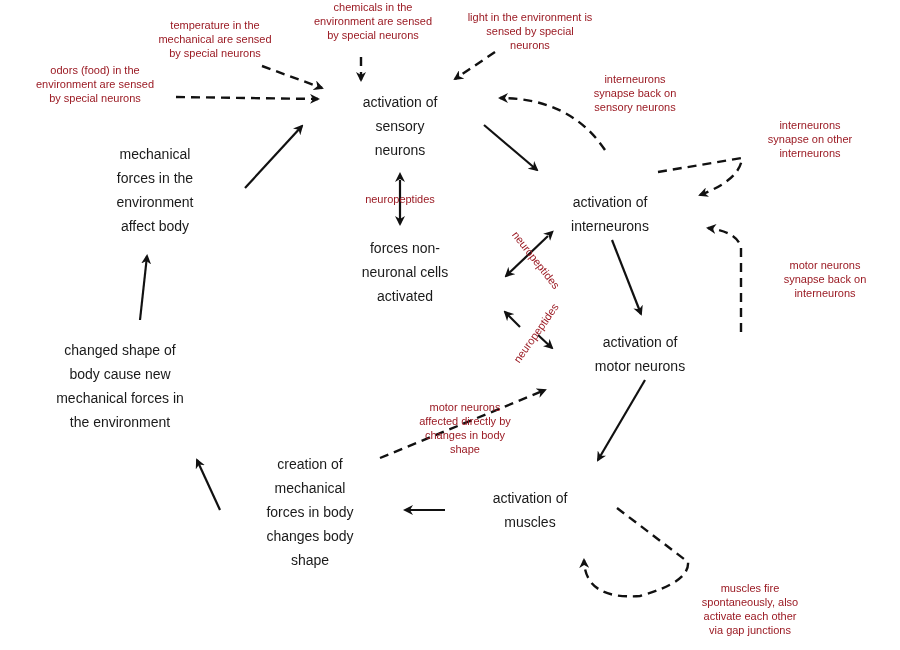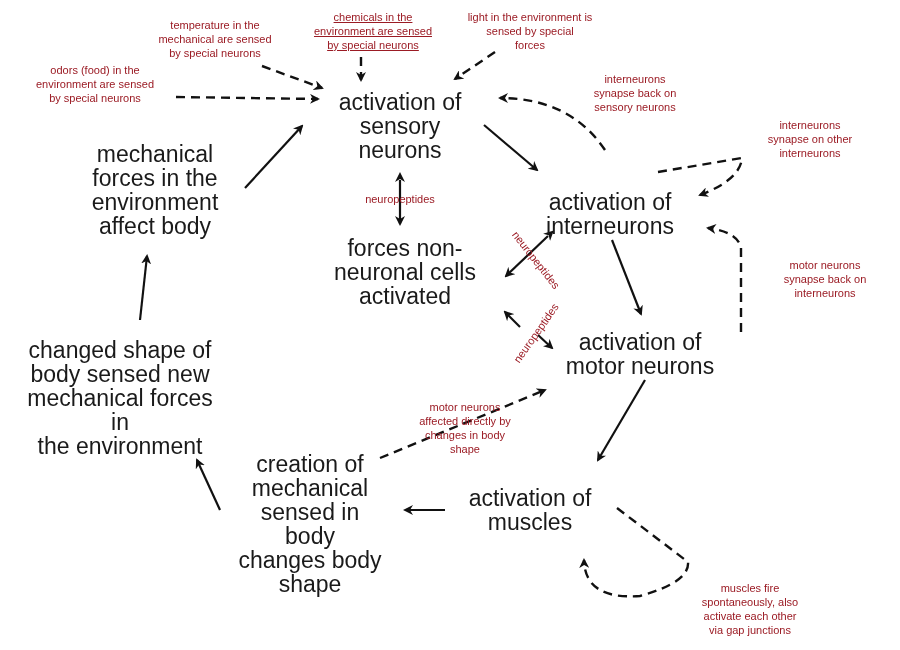--- a/index.html
+++ b/index.html
@@ -3,21 +3,21 @@
 <meta charset="utf-8">
 <style>
   html, body { margin: 0; padding: 0; background: #ffffff; }
   body { width: 900px; height: 650px; position: relative; overflow: hidden; }
   #diagram { position: absolute; left: 0; top: 0; width: 900px; height: 650px; }
   .node {
     position: absolute;
     font-family: "Liberation Sans", sans-serif;
     color: #1a1a1a;
     text-align: center;
-    font-size: 23px;
+    font-size: 14px;
     line-height: 24px;
     white-space: pre-line;
   }
   .note {
     position: absolute;
     font-family: "Liberation Sans", sans-serif;
     color: #9b1b24;
     text-align: center;
     font-size: 11px;
     line-height: 14px;
@@ -71,44 +71,44 @@
 sensory
 neurons</div>
 <div class="node" style="left:535px; top:190px; width:150px;">activation of
 interneurons</div>
 <div class="node" style="left:560px; top:330px; width:160px;">activation of
 motor neurons</div>
 <div class="node" style="left:460px; top:486px; width:140px;">activation of
 muscles</div>
 <div class="node" style="left:235px; top:452px; width:150px;">creation of
 mechanical
-sensed in body
+forces in body
 changes body
 shape</div>
 <div class="node" style="left:20px; top:338px; width:200px;">changed shape of
-body sensed new
+body cause new
 mechanical forces in
 the environment</div>
 <div class="node" style="left:75px; top:142px; width:160px;">mechanical
 forces in the
 environment
 affect body</div>
 <div class="node" style="left:330px; top:236px; width:150px;">forces non-
 neuronal cells
 activated</div>
 
 <div class="note" style="left:140px; top:18px; width:150px;">temperature in the
 mechanical are sensed
 by special neurons</div>
-<div class="note" style="left:298px; top:10px; width:150px;text-decoration:underline;">chemicals in the
+<div class="note" style="left:298px; top:0; width:150px;">chemicals in the
 environment are sensed
 by special neurons</div>
 <div class="note" style="left:445px; top:10px; width:170px;">light in the environment is
 sensed by special
-forces</div>
+neurons</div>
 <div class="note" style="left:15px; top:63px; width:160px;text-align:center;">odors (food) in the
 environment are sensed
 by special neurons</div>
 <div class="note" style="left:570px; top:72px; width:130px;">interneurons
 synapse back on
 sensory neurons</div>
 <div class="note" style="left:740px; top:118px; width:140px;">interneurons
 synapse on other
 interneurons</div>
 <div class="note" style="left:755px; top:258px; width:140px;">motor neurons

